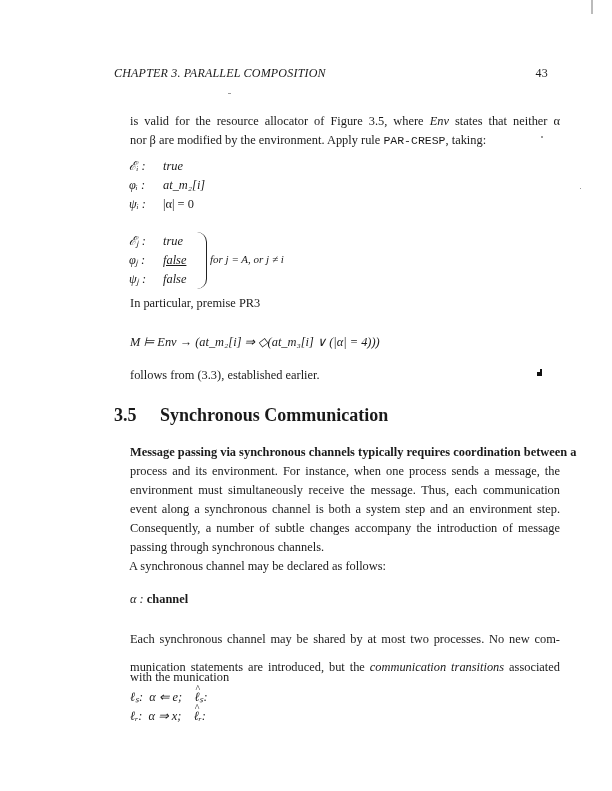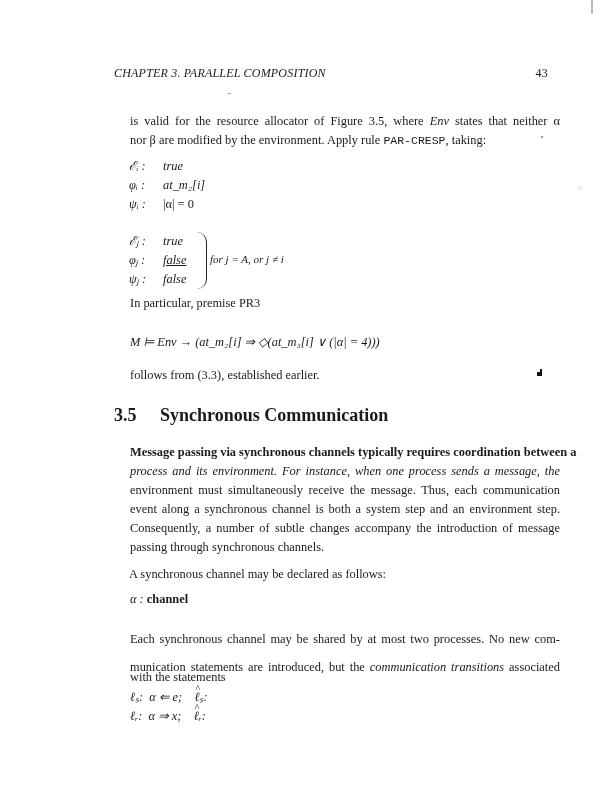--- a/index.html
+++ b/index.html
@@ -90,40 +90,40 @@
     <div class="p" style="top:0;">follows from (3.3), established earlier.</div>
   </div>
   <div class="qed"></div>
 
   <div class="section">
     <span class="num">3.5</span><span>Synchronous Communication</span>
   </div>
 
   <div class="body" style="top:443px;">
     <div class="p just" style="top:0;font-weight:bold;">Message passing via synchronous channels typically requires coordination between a</div>
-    <div class="p just" style="top:19px;font-style:italic;">process and its environment.  For instance, when one process sends a message, the</div>
+    <div class="p just" style="top:19px;">process and its environment.  For instance, when one process sends a message, the</div>
     <div class="p just" style="top:38px;">environment must simultaneously receive the message.  Thus, each communication</div>
     <div class="p just" style="top:57px;">event along a synchronous channel is both a system step and an environment step.</div>
     <div class="p just" style="top:76px;">Consequently, a number of subtle changes accompany the introduction of message</div>
     <div class="p" style="top:95px;">passing through synchronous channels.</div>
-    <div class="p" style="top:114px;left:15px;margin-top:8px;">A synchronous channel may be declared as follows:</div>
+    <div class="p" style="top:114px;left:15px;">A synchronous channel may be declared as follows:</div>
   </div>
 
   <div class="body" style="top:590px;">
     <div class="p" style="top:0;">
       <span class="i">α : </span><span class="b">channel</span>
     </div>
   </div>
 
   <div class="body" style="top:630px;">
     <div class="p just" style="top:0;">Each synchronous channel may be shared by at most two processes.   No new com-</div>
     <div class="p just" style="top:19px;margin-top:9px;">
       <span>munication statements are introduced, but the </span><span class="i">communication transitions</span><span> associated</span>
     </div>
-    <div class="p" style="top:38px;">with the statements</div>
+    <div class="p" style="top:38px;">with the munication</div>
   </div>
 
   <div class="body" style="top:688px;">
     <div class="p i" style="top:0;">
       <span>ℓₛ:</span>&nbsp;&nbsp;<span>α ⇐ e;</span>&nbsp;&nbsp;&nbsp;&nbsp;<span class="hat">ℓₛ:</span>
     </div>
     <div class="p i" style="top:19px;">
       <span>ℓᵣ:</span>&nbsp;&nbsp;<span>α ⇒ x;</span>&nbsp;&nbsp;&nbsp;&nbsp;<span class="hat">ℓᵣ:</span>
     </div>
   </div>

